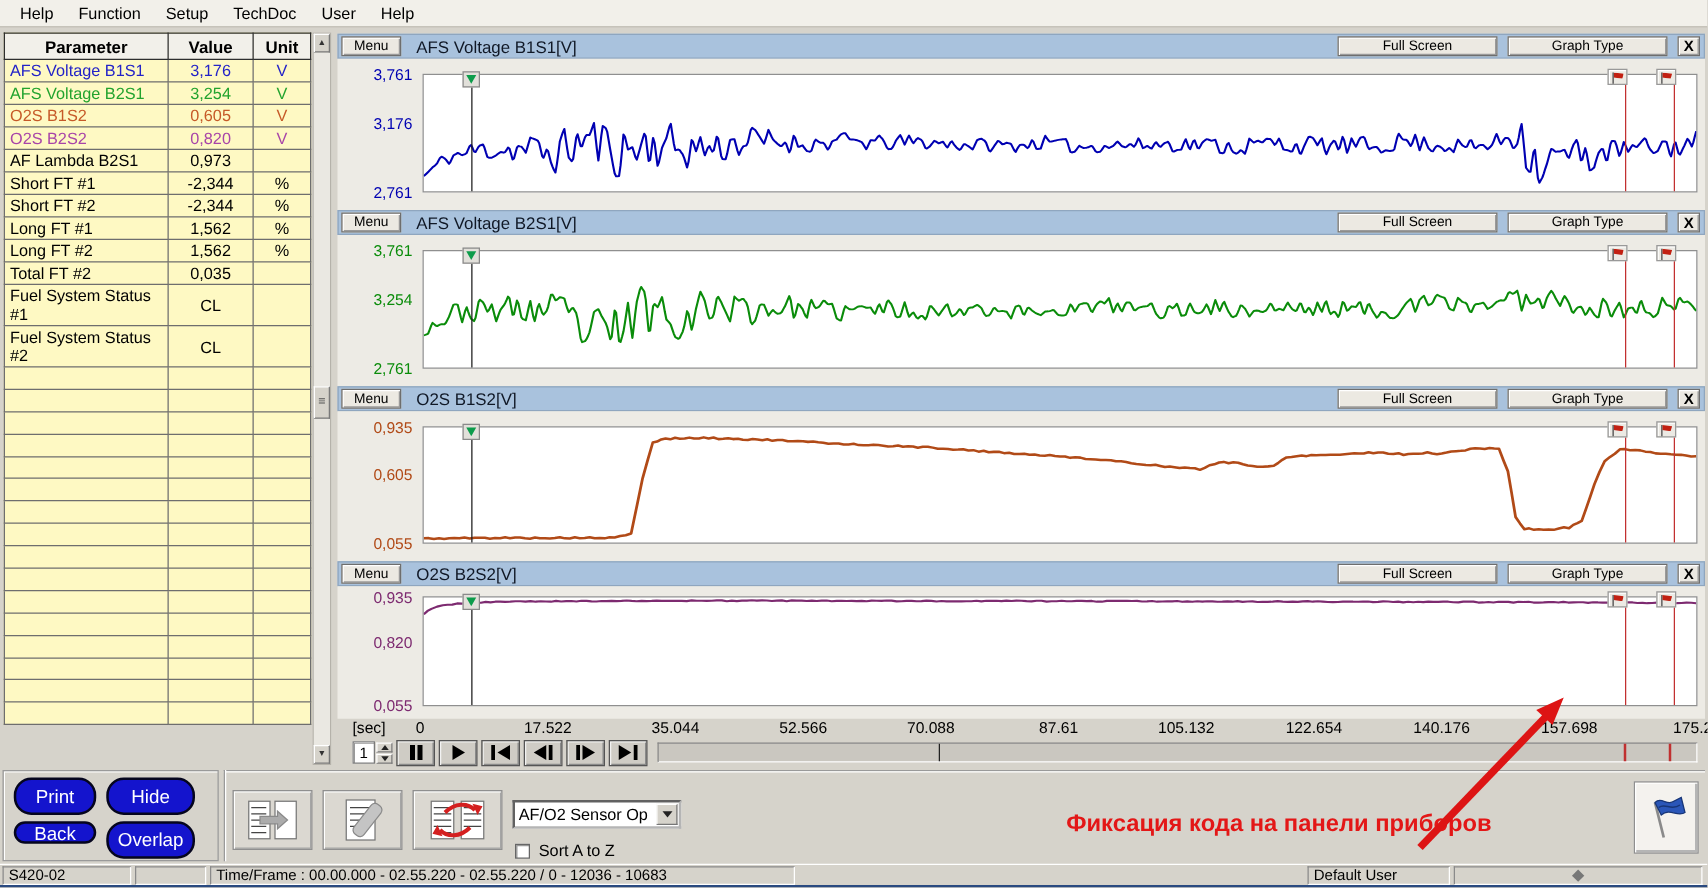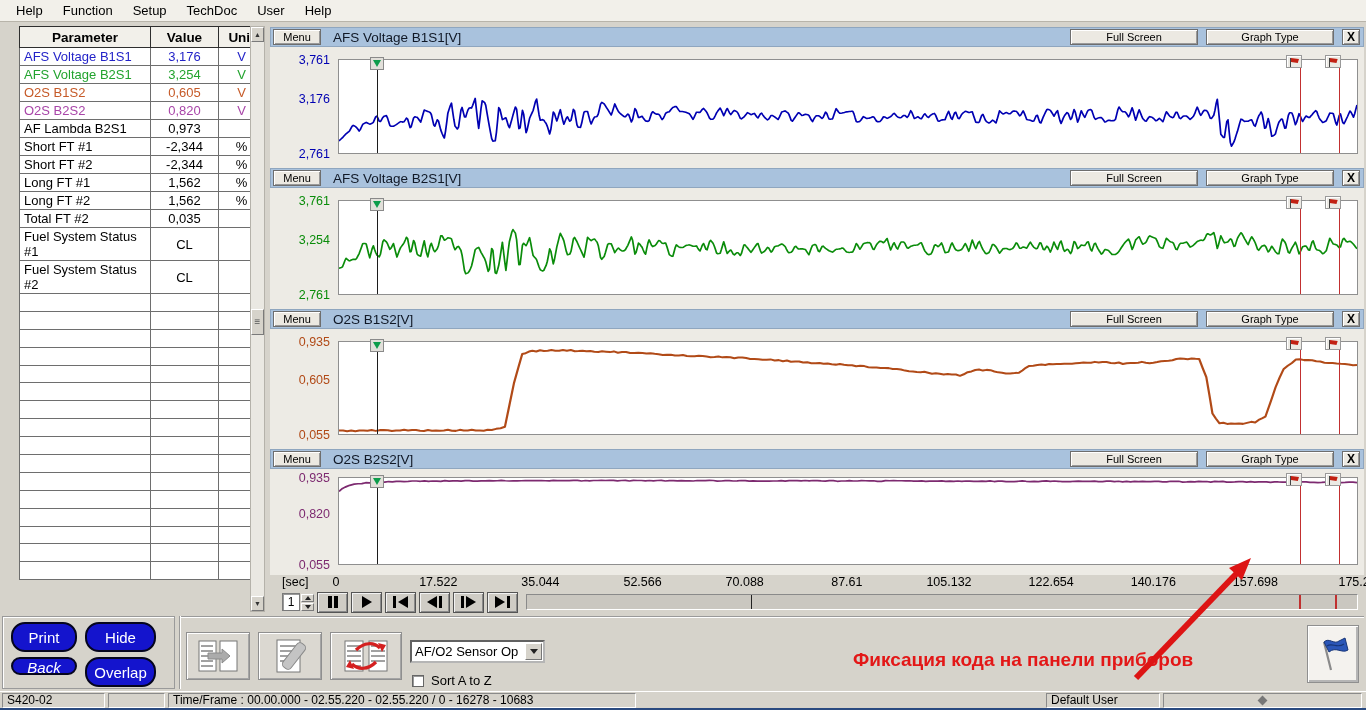--- a/index.html
+++ b/index.html
@@ -6,21 +6,21 @@
   html,body{width:1366px;height:710px;}
   body{position:relative;background:#d6d3cb;overflow:hidden;}
 
   
   .menubar{position:absolute;left:0;top:0;width:100%;height:22px;background:#f2f0ea;
     border-bottom:1px solid #b8b4aa;display:flex;align-items:center;padding-left:6px;font-size:13px;}
   .menu-item{padding:0 10px;cursor:default;}
 
   
   .left-panel{position:absolute;left:3px;top:26px;width:262px;height:586px;}
-  .ptable{position:absolute;left:16px;top:0;width:245px;border-collapse:collapse;background:#ffffff;table-layout:fixed;}
+  .ptable{position:absolute;left:0;top:0;width:245px;border-collapse:collapse;background:#fef9c3;table-layout:fixed;}
   .ptable th{background:#f2f0ea;font-weight:bold;font-size:13.5px;height:21px;border:1px solid #2e2e2e;}
   .ptable td{border:1px solid #6e6e6e;font-size:13px;overflow:hidden;}
   .c-param{padding-left:4px;}
   .c-val,.c-unit{text-align:center;}
   .prow{height:18px;}
   .tall{height:33px;}
   .erow{height:17.9px;}
   .vscroll{position:absolute;left:247px;top:0;width:15px;height:586px;background:#eae8e2;border:1px solid #b5b2aa;}
   .vs-btn{position:absolute;left:0;width:13px;height:15px;background:#d6d3cb;border:1px solid;
     border-color:#fff #7a7a7a #7a7a7a #fff;font-size:7px;text-align:center;line-height:13px;color:#333;}
@@ -470,21 +470,21 @@
         <div class="seek-mark" style="left: 93%;"></div>
         <div class="seek-mark" style="left: 97.3%;"></div>
       </div>
   </div>
 </div>
 
 <div class="bottom-bar">
   <div class="cmd-panel">
     <button class="pill" style="left:8px;top:5px;width:66px;height:30px;">Print</button>
     <button class="pill" style="left:82px;top:5px;width:71px;height:30px;">Hide</button>
-    <button class="pill" style="left:8px;top:40px;width:66px;height:18px;font-style:italic;">Back</button>
+    <button class="pill" style="left:8px;top:40px;width:66px;height:18px;">Back</button>
     <button class="pill" style="left:82px;top:40px;width:71px;height:30px;">Overlap</button>
   </div>
   <div class="h-top"></div>
     <div class="v-divider"></div>
 
   <button class="tool" style="left:186px;width:64px;">
     <svg width="42" height="36" viewBox="0 0 42 36">
       <rect x="2" y="3" width="17" height="30" fill="#fff" stroke="#777"></rect>
       <rect x="23" y="3" width="17" height="30" fill="#fff" stroke="#777"></rect>
       <g stroke="#444" stroke-width="1">
@@ -552,19 +552,19 @@
 </div>
 
 <svg class="arrow-overlay" viewBox="0 0 1366 710">
   <line x1="1136" y1="678" x2="1237" y2="573" stroke="#dd1414" stroke-width="6"></line>
   <polygon points="1251,558 1242,580 1229,568" fill="#dd1414"></polygon>
 </svg>
 
 <div class="status-bar">
   <div class="sb-cell" style="left:2px;width:103px;">S420-02</div>
   <div class="sb-cell" style="left:108px;width:57px;"></div>
-  <div class="sb-cell" style="left:168px;width:468px;">Time/Frame : 00.00.000 - 02.55.220 - 02.55.220 / 0 - 16278 - 10683</div>
+  <div class="sb-cell" style="left:168px;width:468px;">Time/Frame : 00.00.000 - 02.55.220 - 02.55.220 / 0 - 12036 - 10683</div>
   <div class="sb-cell" style="left:1046px;width:114px;">Default User</div>
   <div class="sb-cell" style="left:1163px;width:199px;">
     <div class="diamond"></div>
   </div>
 </div>
 <div class="bottom-edge"></div>
 
 </body></html>

